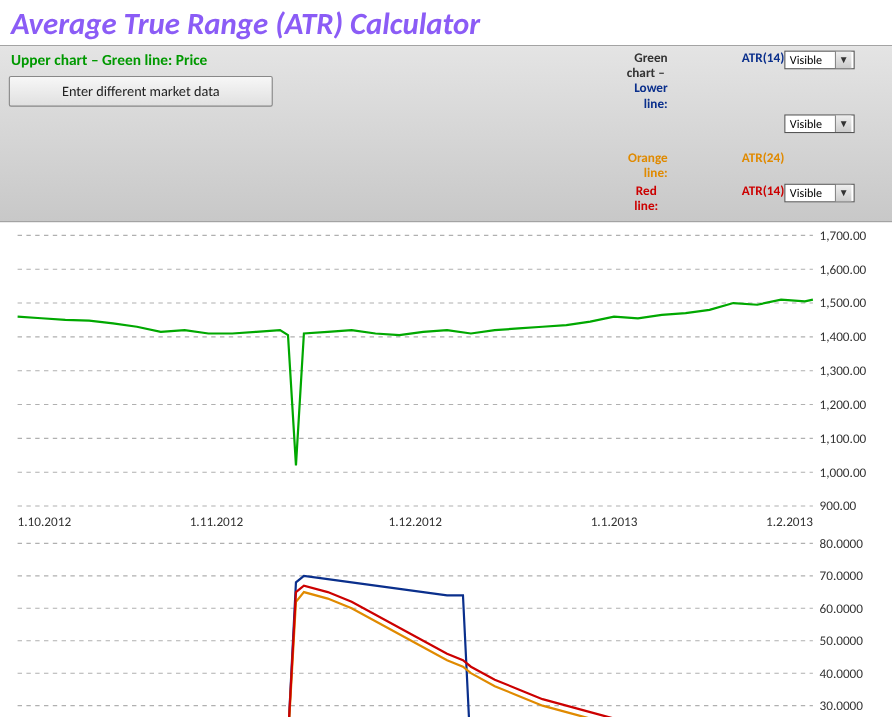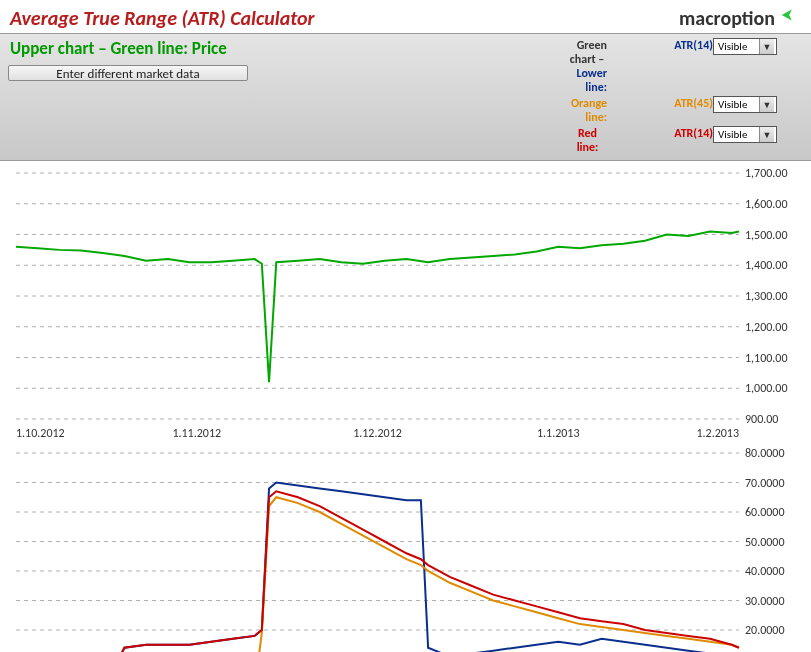--- a/index.html
+++ b/index.html
@@ -12,62 +12,62 @@
   }
   .header {
     display: flex;
     justify-content: space-between;
     align-items: center;
     padding: 4px 10px 2px 10px;
     border-bottom: 1px solid #999;
     background: #fff;
   }
   .title {
-    font-size: 20px;
+    font-size: 28px;
     font-weight: bold;
     font-style: italic;
-    color: #b91c1c;
+    color: #8b5cf6;
   }
   .brand {
     display: flex; align-items: center; gap: 4px;
     font-size: 20px; font-weight: bold; color: #333;
   }
   .brand svg { width: 22px; height: 22px; }
   .toolbar {
     background: linear-gradient(#e4e4e4,#c8c8c8);
     padding: 4px 8px 6px 8px;
     display: grid;
     grid-template-columns: 560px 1fr 100px 90px;
     row-gap: 2px;
     border-bottom: 1px solid #999;
     font-size: 12px;
   }
   .toolbar .left-col {
     grid-column: 1; grid-row: 1 / span 3;
     display: flex; flex-direction: column; gap: 6px;
   }
   .upper-label {
-    font-weight: bold; color: #009900; font-size: 17px;
+    font-weight: bold; color: #009900; font-size: 14px;
     padding-left: 2px;
   }
   .btn-row { display: flex; gap: 20px; }
   .btn {
     display: inline-flex; align-items: center; justify-content: center;
-    min-width: 240px; height: 16px;
+    min-width: 240px; height: 28px;
     background: linear-gradient(#f7f7f7,#e0e0e0);
     border: 1px solid #888;
     font-size: 13px; color: #222;
     cursor: pointer;
     border-radius: 2px;
   }
   .lower-label { font-weight: bold; color: #333; text-align: right; padding-right: 6px; }
   .line-label { font-weight: bold; text-align: left; }
   .series-label { font-weight: bold; text-align: right; padding-left: 6px; }
   .blue  { color: #0a2f8c; }
-  .orange{ color: #e08a00; }
+  .orange{ color: #e08a00; margin-top: 33px; }
   .red   { color: #cc0000; }
   .dropdown {
     display: inline-flex; align-items: center; justify-content: space-between;
     width: 64px; height: 17px;
     background: #fff; border: 1px solid #555;
     font-size: 11px; padding: 0 2px 0 4px;
     cursor: pointer;
   }
   .dropdown .caret {
     width: 15px; height: 15px;
@@ -86,28 +86,20 @@
   .series-price  { stroke: #00a800; stroke-width: 2; fill: none; }
   .series-blue   { stroke: #0a2f8c; stroke-width: 2; fill: none; }
   .series-orange { stroke: #e08a00; stroke-width: 2; fill: none; }
   .series-red    { stroke: #cc0000; stroke-width: 2; fill: none; }
 </style>
 </head>
 <body>
 
 <div class="header">
   <div class="title">Average True Range (ATR) Calculator</div>
-  <div class="brand">
-    <span>macroption</span>
-    <span>
-      <svg viewBox="0 0 24 24">
-          <path d="M3 12 L14 6 L11 12 L14 18 Z" fill="#29c43a"></path>
-        </svg>
-    </span>
-  </div>
 </div>
 
 <div class="toolbar">
   <div class="left-col">
     <div class="upper-label">Upper chart – Green line: Price</div>
     <div class="btn-row">
       <div class="btn">
         <span>Enter different market data</span>
       </div>
     </div>
@@ -119,21 +111,21 @@
   </div>
   <div class="series-label blue">ATR(14)</div>
   <div>
     <div class="dropdown">
       <span>Visible</span>
       <span class="caret">▼</span>
     </div>
   </div>
 
   <div class="line-label orange" style="text-align:right;padding-right:6px">Orange line:</div>
-  <div class="series-label orange">ATR(45)</div>
+  <div class="series-label orange">ATR(24)</div>
   <div>
     <div class="dropdown">
       <span>Visible</span>
       <span class="caret">▼</span>
     </div>
   </div>
 
   <div class="line-label red" style="text-align:center;padding-right:6px">Red line:</div>
   <div class="series-label red">ATR(14)</div>
   <div>

